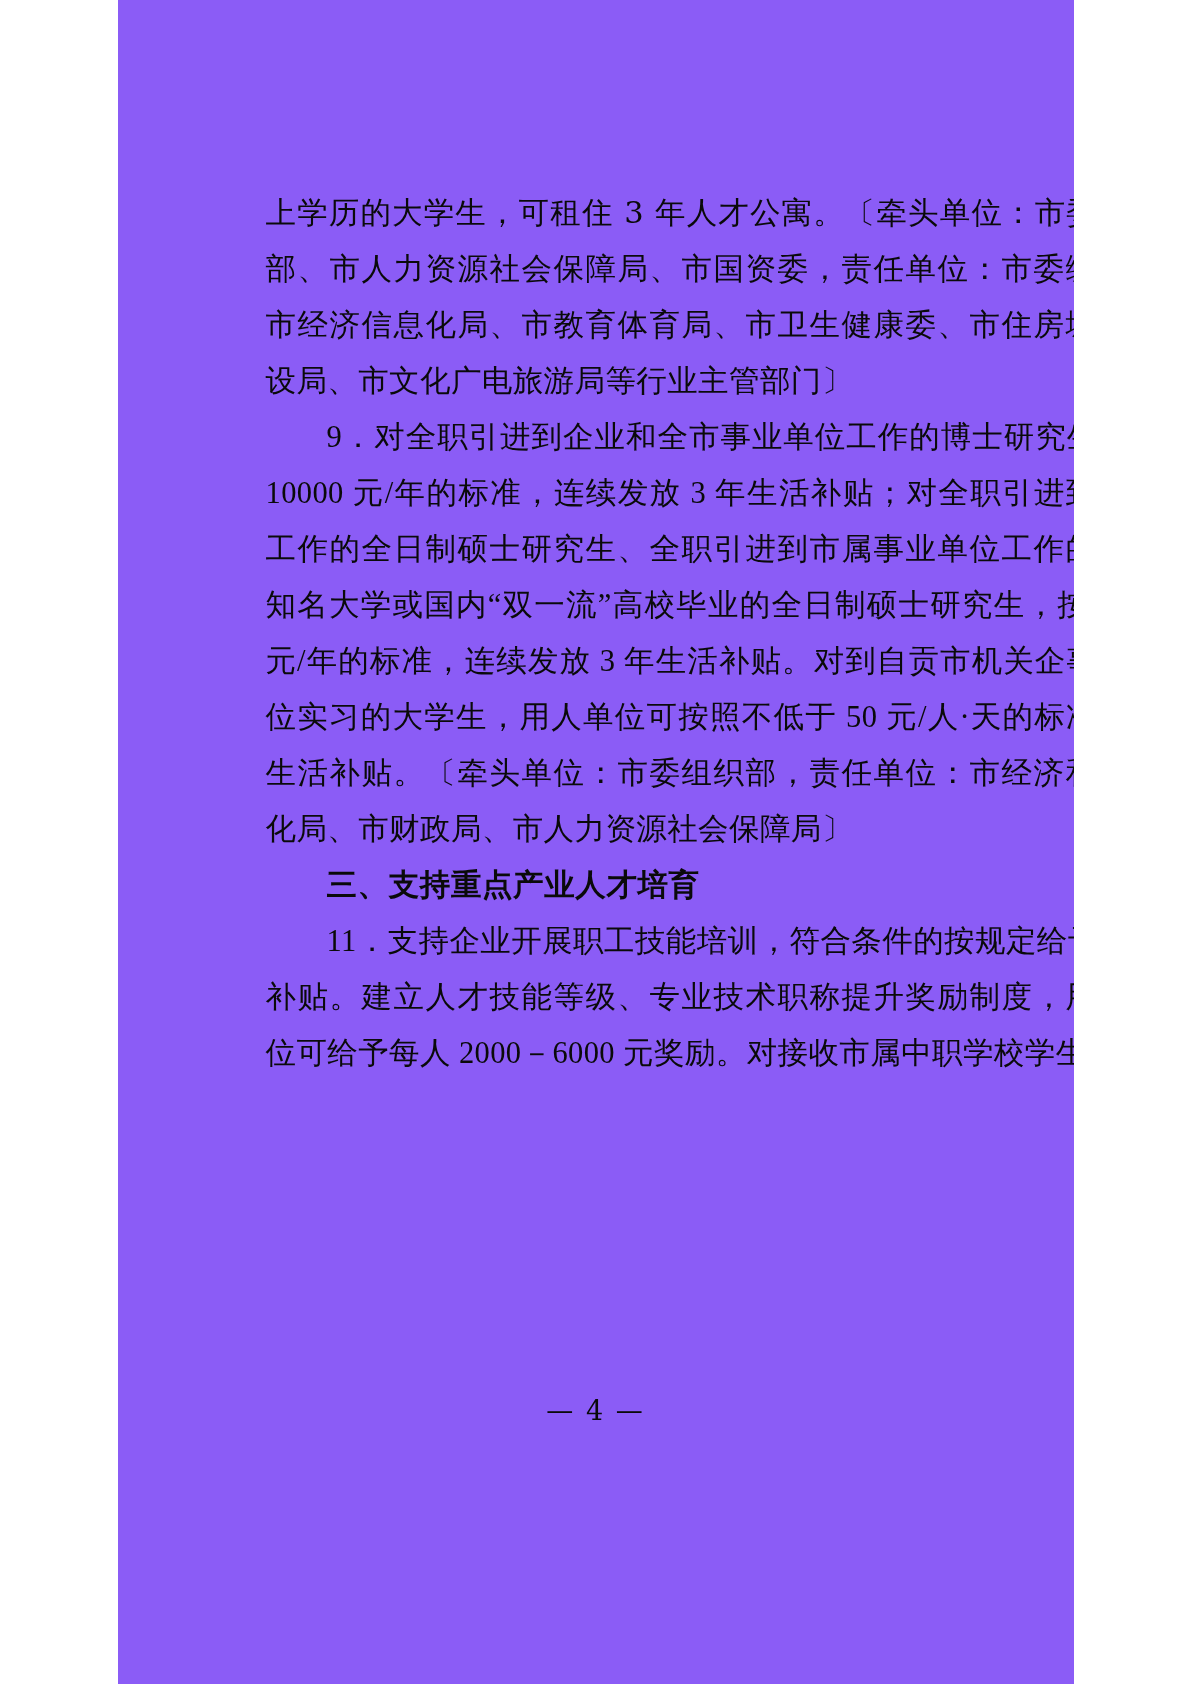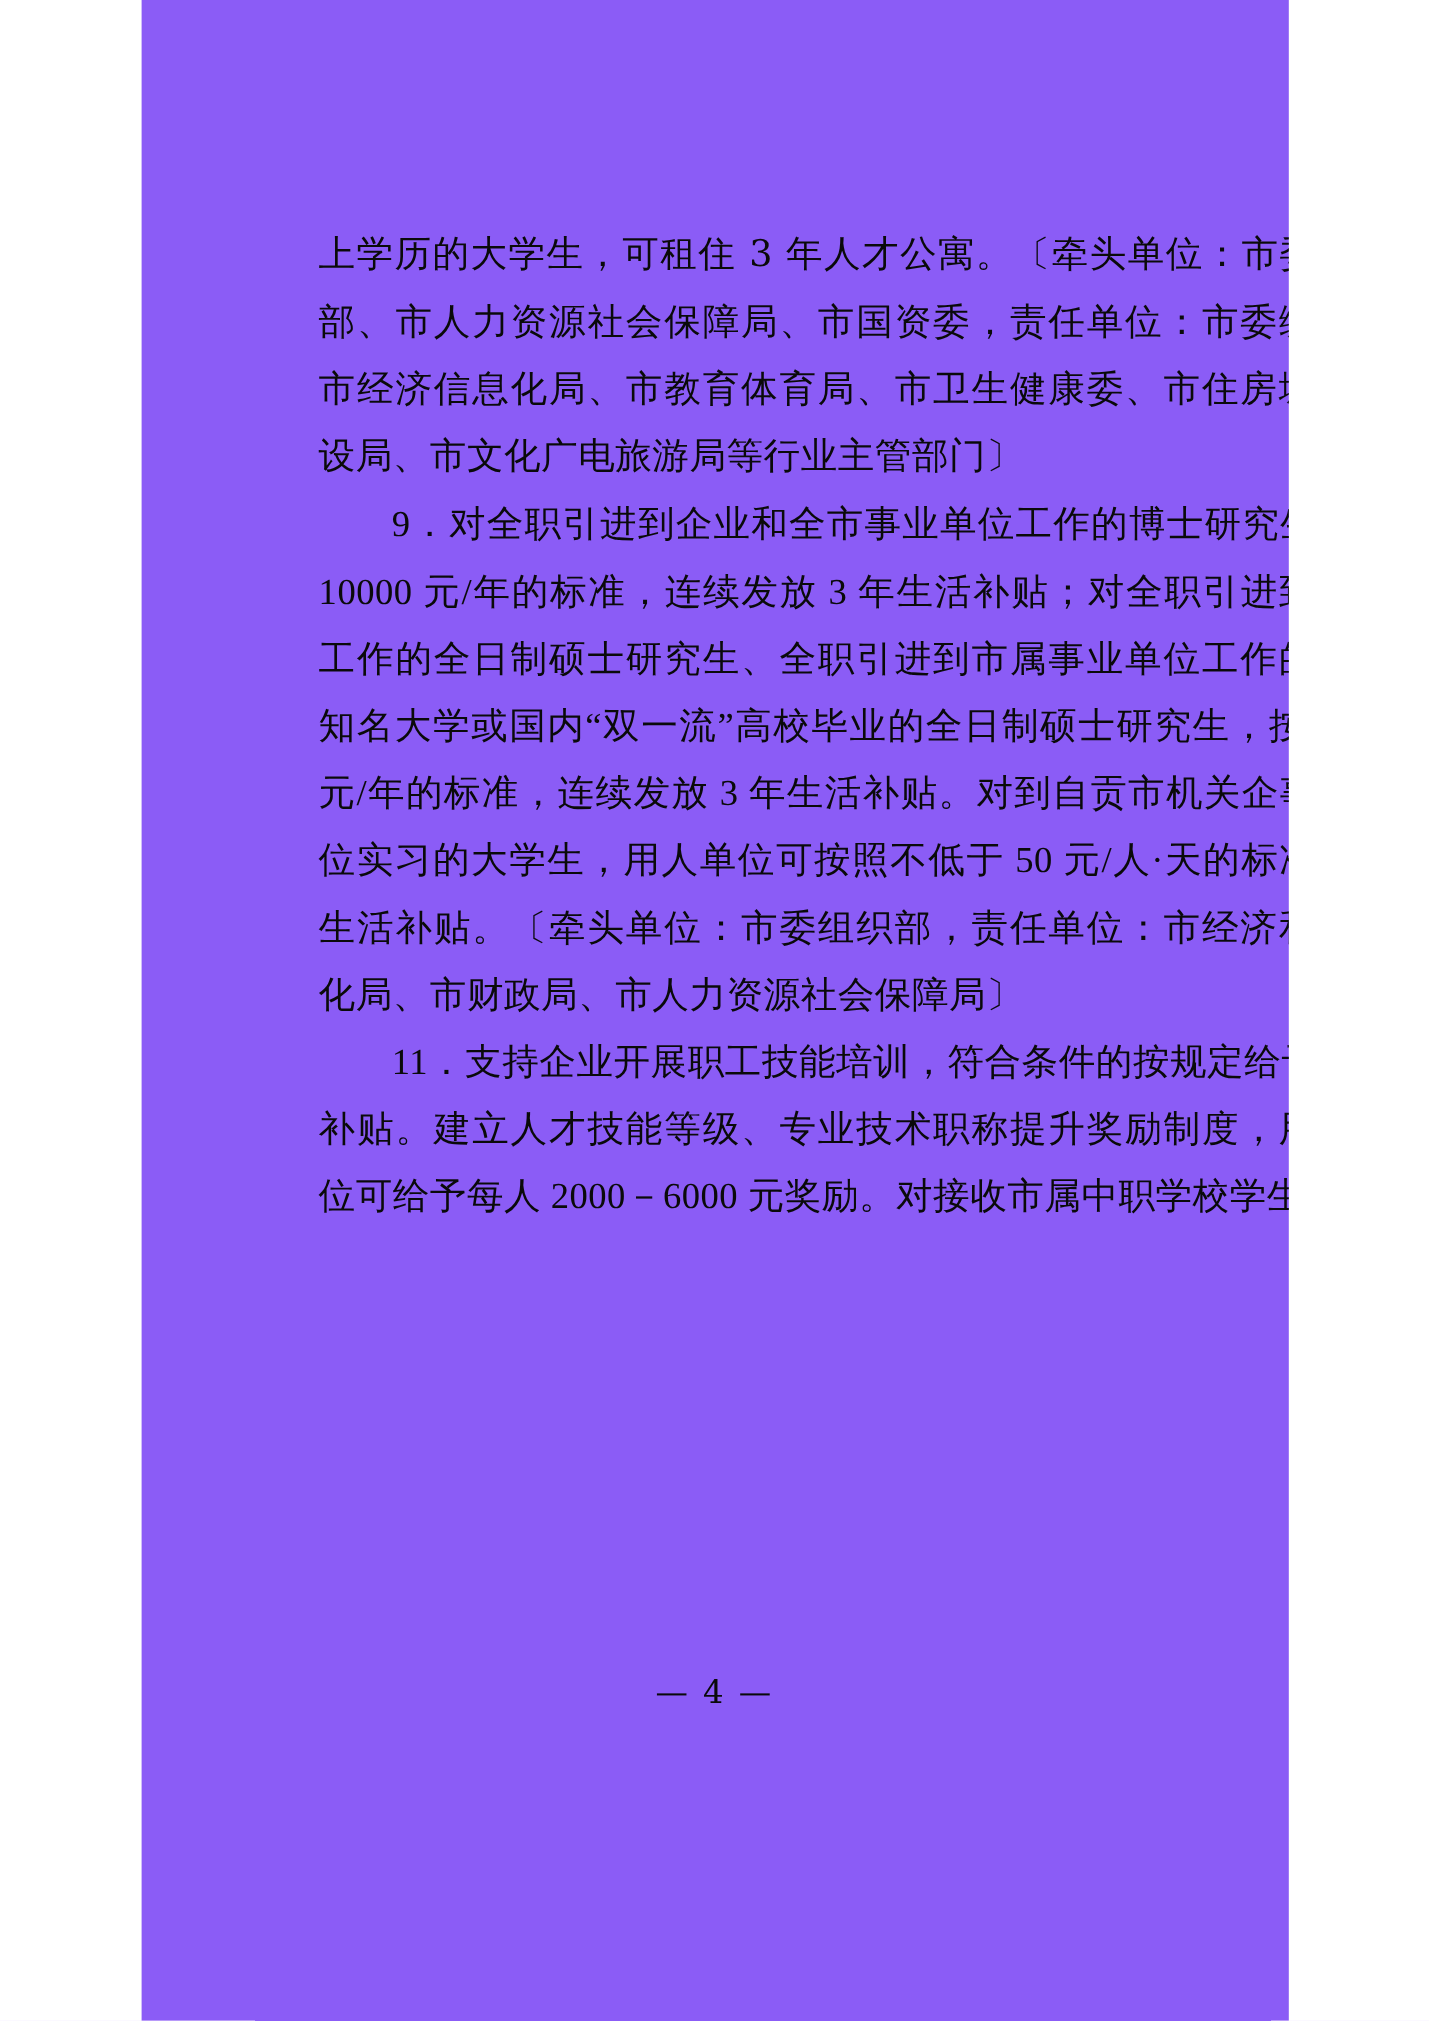--- a/index.html
+++ b/index.html
@@ -64,20 +64,21 @@
 </head>
 <body>
 
 <div class="page">
   <div class="content">
 
     <p class="para cont">上学历的大学生，可租住 3 年人才公寓。〔牵头单位：市委组织部、市人力资源社会保障局、市国资委，责任单位：市委编办、市经济信息化局、市教育体育局、市卫生健康委、市住房城乡建设局、市文化广电旅游局等行业主管部门〕</p>
 
     <p class="para indent">9．对全职引进到企业和全市事业单位工作的博士研究生，按 10000 元/年的标准，连续发放 3 年生活补贴；对全职引进到企业工作的全日制硕士研究生、全职引进到市属事业单位工作的世界知名大学或国内“双一流”高校毕业的全日制硕士研究生，按 5000 元/年的标准，连续发放 3 年生活补贴。对到自贡市机关企事业单位实习的大学生，用人单位可按照不低于 50 元/人·天的标准发放生活补贴。〔牵头单位：市委组织部，责任单位：市经济和信息化局、市财政局、市人力资源社会保障局〕</p>
 
+    <p class="heading">三、支持重点产业人才培育</p>
 
 
     <p class="para indent">11．支持企业开展职工技能培训，符合条件的按规定给予培训补贴。建立人才技能等级、专业技术职称提升奖励制度，用人单位可给予每人 2000－6000 元奖励。对接收市属中职学校学生</p>
 
   </div>
 
   <div class="footer">— 4 —</div>
 </div>
 
 </body></html>

